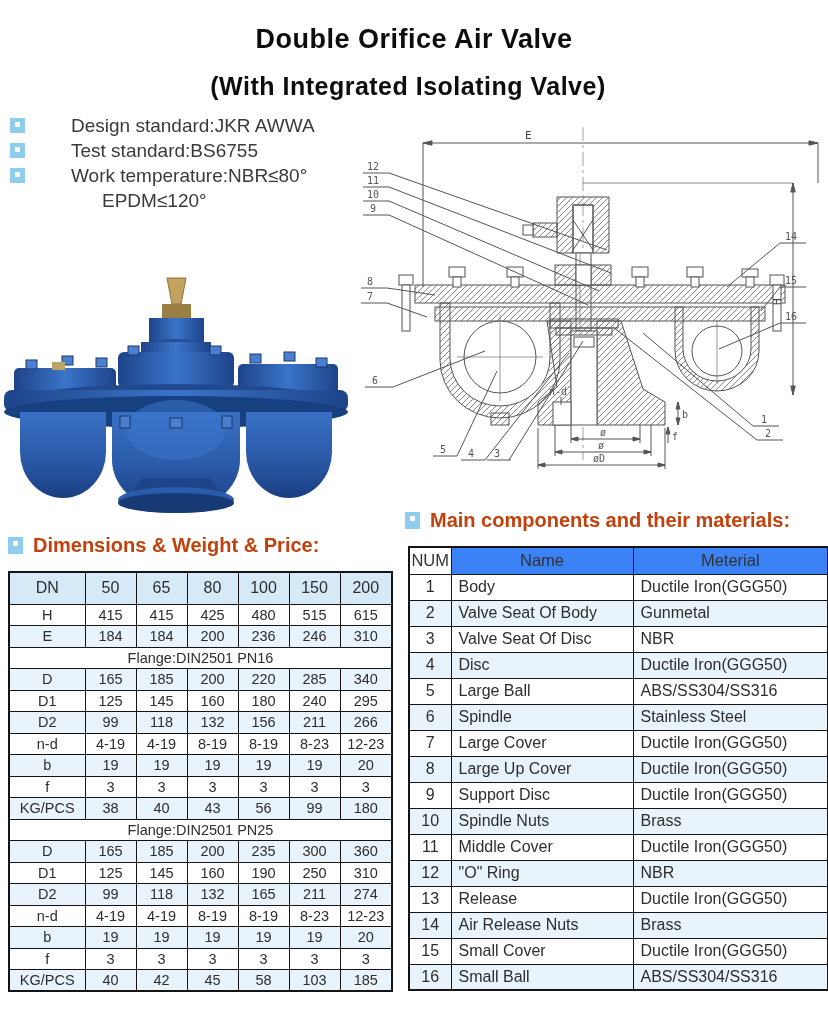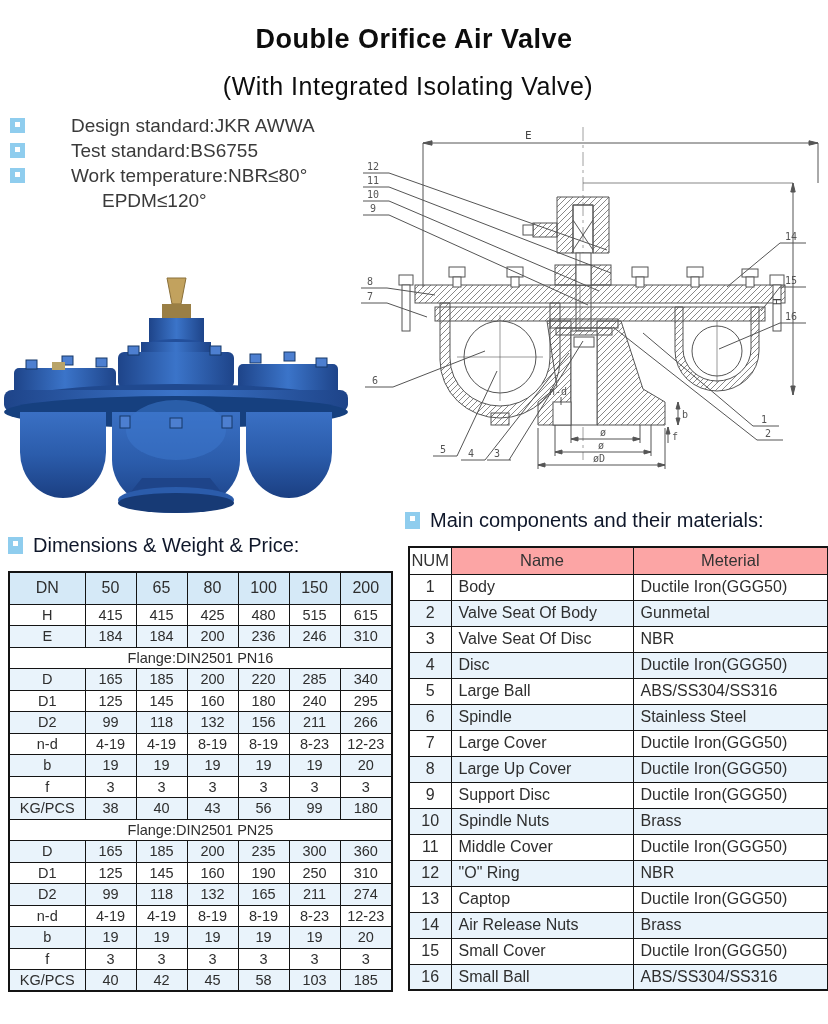--- a/index.html
+++ b/index.html
@@ -3,46 +3,46 @@
 <meta charset="utf-8">
 <style>
   * { margin:0; padding:0; box-sizing:border-box; }
   html,body { background:#ffffff; }
   body { font-family:"Liberation Sans", sans-serif; color:#2e2e2e; }
   #page { position:relative; width:828px; height:1024px; background:#fff; overflow:hidden; }
 
   .title { position:absolute; top:24px; left:0; width:828px; text-align:center;
            font-size:27px; font-weight:bold; color:#0d0d0d; letter-spacing:.5px; }
   .subtitle { position:absolute; top:72px; left:0; width:816px; text-align:center;
-           font-size:25px; font-weight:normal; color:#0d0d0d; letter-spacing:.5px; }
+           font-size:25px; font-weight:bold; color:#0d0d0d; letter-spacing:.5px; }
 
   .specs { position:absolute; left:10px; top:113px; }
   .spec-item { display:flex; align-items:center; height:25px; font-size:19px; color:#3a3a3a;gap:36px; }
   .bullet { width:15px; height:15px; background:#8fcdee; margin-right:10px; position:relative; flex:0 0 15px; }
   .bullet::after { content:""; position:absolute; left:5px; top:4px; width:5px; height:5px; background:#fff; }
   .spec-cont { padding-left:92px; }
 
-  .sec-head { position:absolute; display:flex; align-items:center; font-size:20px; font-weight:normal; color:#0f172a; }
+  .sec-head { position:absolute; display:flex; align-items:center; font-size:20px; font-weight:bold; color:#c2410c; }
   .sec-head .bullet { width:17px; height:17px; }
   #dims-head { left:8px; top:534px; }
   #mat-head { left:405px; top:509px; }
 
   table { border-collapse:collapse; table-layout:fixed; background:#fff; }
   table, th, td { border:1.4px solid #141414; }
   table { border-width:2px; }
   th, td { text-align:center; vertical-align:middle; font-weight:normal; color:#2e2e2e; overflow:hidden; white-space:nowrap; }
 
   #dims-table { position:absolute; left:8px; top:571px; width:383px; font-size:14.5px; }
   #dims-table th { background:#d5e9f7; height:32px; font-size:16px; }
   #dims-table td { height:21.5px; }
   #dims-table tbody tr:nth-child(even) td { background:#e9f3fb; }
   #dims-table .section-cell { font-size:14.5px; background:#fff !important; }
 
   #mat-table { position:absolute; left:408px; top:546px; width:419px; font-size:16px; }
-  #mat-table th { background:#fca5a5; height:27px; font-size:16.5px; color:#333; }
+  #mat-table th { background:#3b82f6; height:27px; font-size:16.5px; color:#333; }
   #mat-table th.num-h { background:#fff; }
   #mat-table td { height:26px; }
   #mat-table tbody tr:nth-child(even) td { background:#e9f3fb; }
   #mat-table td:nth-child(2), #mat-table td:nth-child(3) { text-align:left; padding-left:7px; }
 
   #photo { position:absolute; left:0px; top:272px; }
   #diagram { position:absolute; left:345px; top:125px; }
   .cad-num { font-family:"DejaVu Sans Mono", monospace; font-size:10px; fill:#555; }
   .cad-dim { font-family:"DejaVu Sans Mono", monospace; font-size:11px; fill:#444; }
 </style>
@@ -540,21 +540,21 @@
           <td>Middle Cover</td>
           <td>Ductile Iron(GGG50)</td>
         </tr>
         <tr>
           <td>12</td>
           <td>"O" Ring</td>
           <td>NBR</td>
         </tr>
         <tr>
           <td>13</td>
-          <td>Captop</td>
+          <td>Release</td>
           <td>Ductile Iron(GGG50)</td>
         </tr>
         <tr>
           <td>14</td>
           <td>Air Release Nuts</td>
           <td>Brass</td>
         </tr>
         <tr>
           <td>15</td>
           <td>Small Cover</td>

